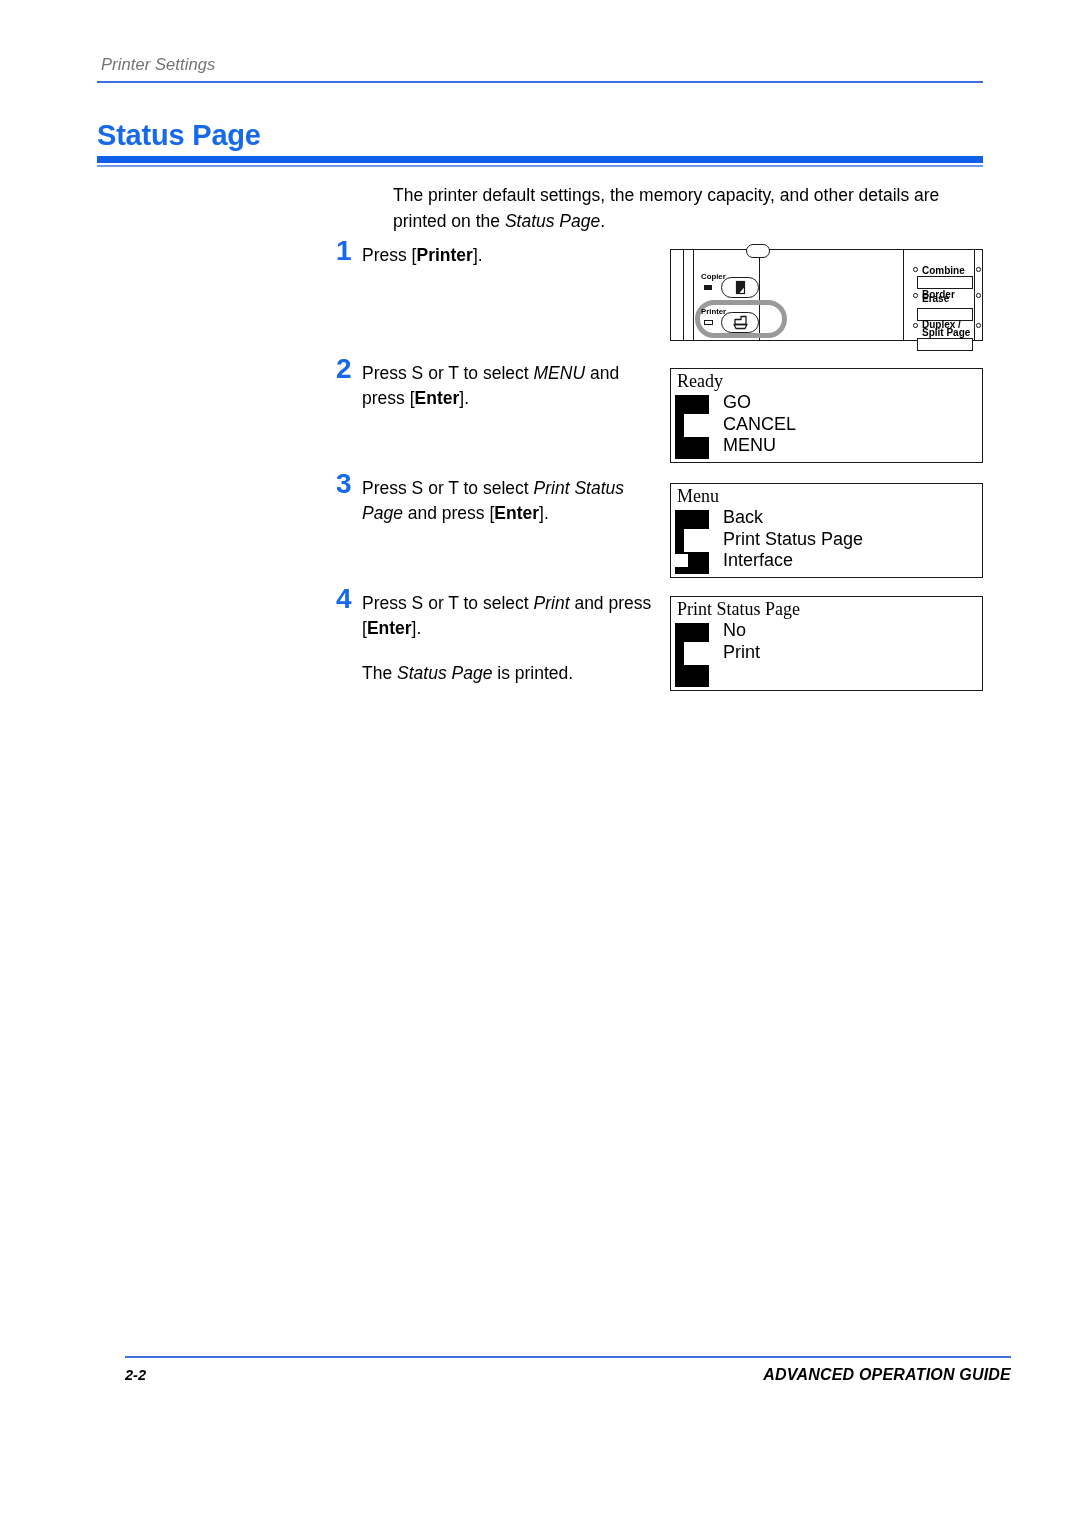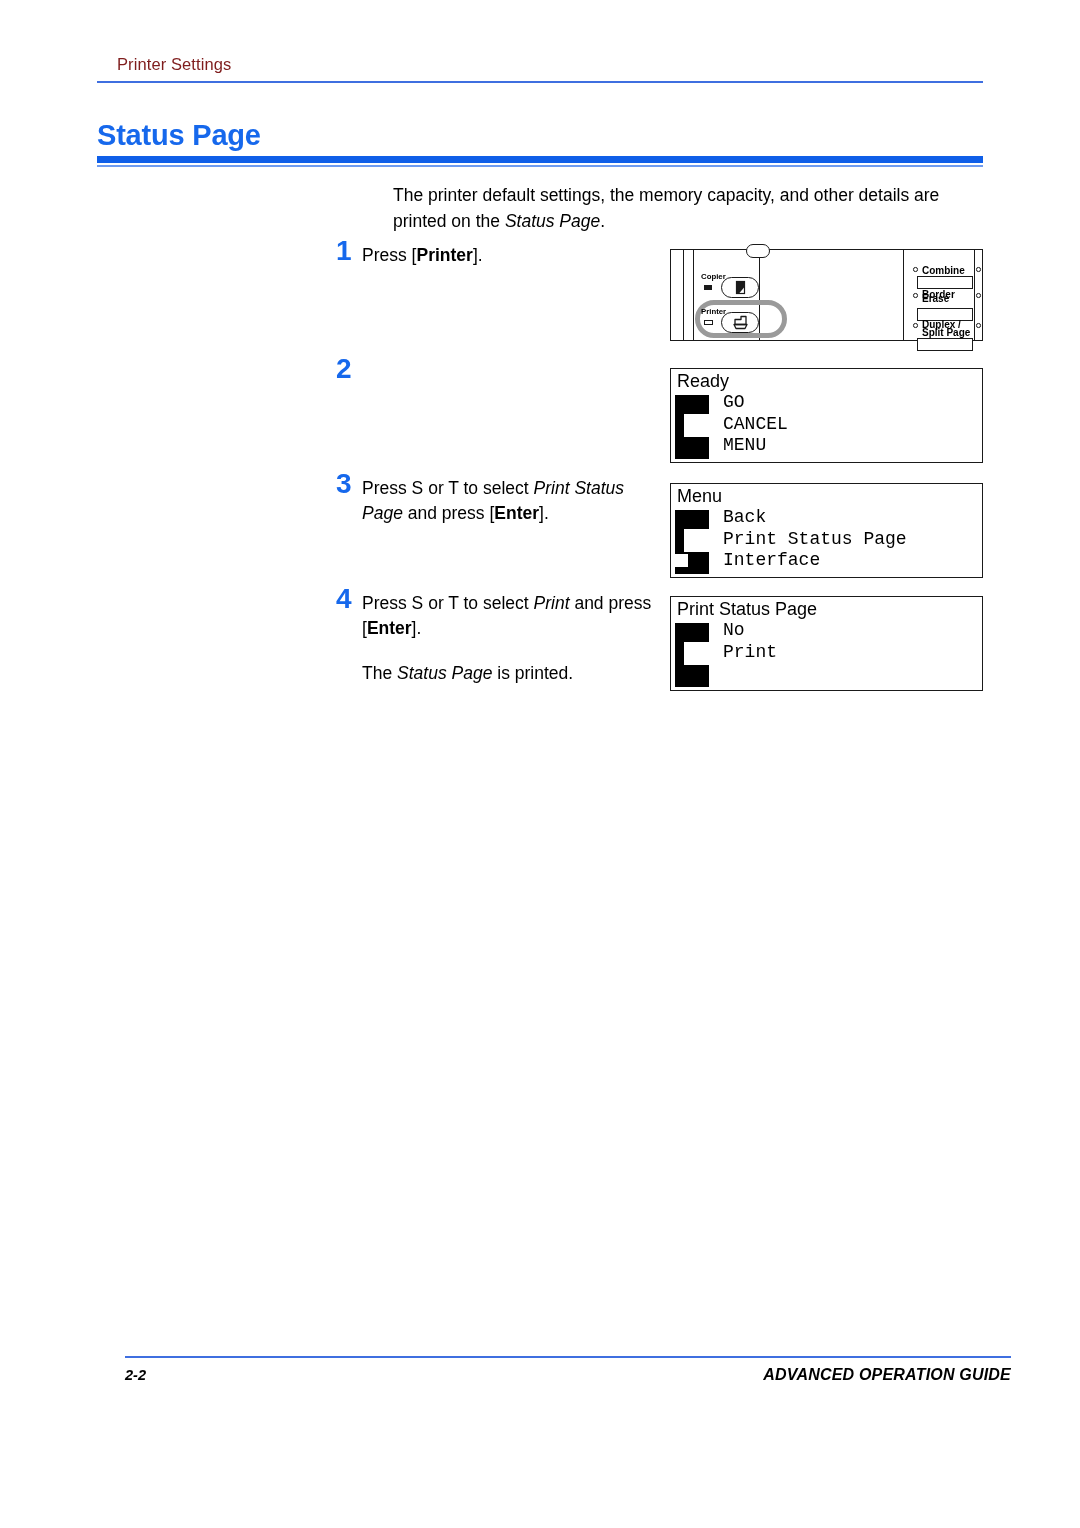--- a/index.html
+++ b/index.html
@@ -18,24 +18,25 @@
   }
 
   
   .page-header {
     position: absolute;
     left: 97px;
     top: 55px;
     width: 886px;
   }
   .page-header .running-title {
+    font-style: italic;
     font-size: 16.5px;
     letter-spacing: .1px;
-    color: #7f1d1d;
-    margin: 0 0 7px 20px;
+    color: #737373;
+    margin: 0 0 7px 4px;
   }
   .rule-thin {
     height: 2px;
     background: #3f6fe0;
     width: 100%;
   }
 
   
   .section-heading {
     position: absolute;
@@ -213,20 +214,21 @@
   .lcd-title {
     position: absolute;
     left: 6px;
     top: 3px;
     font-size: 18px;
     line-height: 1;
     z-index: 4;
     white-space: nowrap;
     background: #fff;
     padding-right: 3px;
+    font-family: Liberation Serif, serif;
   }
   .lcd-bar {
     position: absolute;
     left: 4px;
     top: 26px;
     width: 34px;
     bottom: 3px;
     background: #000000;
     z-index: 2;
   }
@@ -237,21 +239,20 @@
   }
   .lcd-cursor.big  { width: 25px; height: 23px; left: 13px; }
   .lcd-cursor.small{ width: 13px; height: 13px; left: 4px; }
   .lcd-items {
     position: absolute;
     left: 52px;
     top: 23px;
     z-index: 3;
     font-size: 18px;
     line-height: 21.5px;
-    font-family: Liberation Mono, monospace;
   }
   .lcd-items div { white-space: nowrap; }
 
   
   .page-footer {
     position: absolute;
     left: 97px;
     top: 1356px;
     width: 886px;
     margin-left: 28px;
@@ -291,20 +292,23 @@
 
   <div class="step" id="step-1">
     <div class="step-num">1</div>
     <div class="step-body">
       <span>Press [</span><b class="bd">Printer</b><span>].</span>
     </div>
   </div>
 
   <div class="step" id="step-2">
     <div class="step-num">2</div>
+    <div class="step-body">
+      <span>Press </span><span class="arrow-glyph">S</span><span> or </span><span class="arrow-glyph">T</span><span> to select </span><em class="it">MENU</em><span> and press [</span><b class="bd">Enter</b><span>].</span>
+    </div>
   </div>
 
   <div class="step" id="step-3">
     <div class="step-num">3</div>
     <div class="step-body">
       <span>Press </span><span class="arrow-glyph">S</span><span> or </span><span class="arrow-glyph">T</span><span> to select </span><em class="it">Print Status Page</em><span> and press [</span><b class="bd">Enter</b><span>].</span>
     </div>
   </div>
 
   <div class="step" id="step-4">

